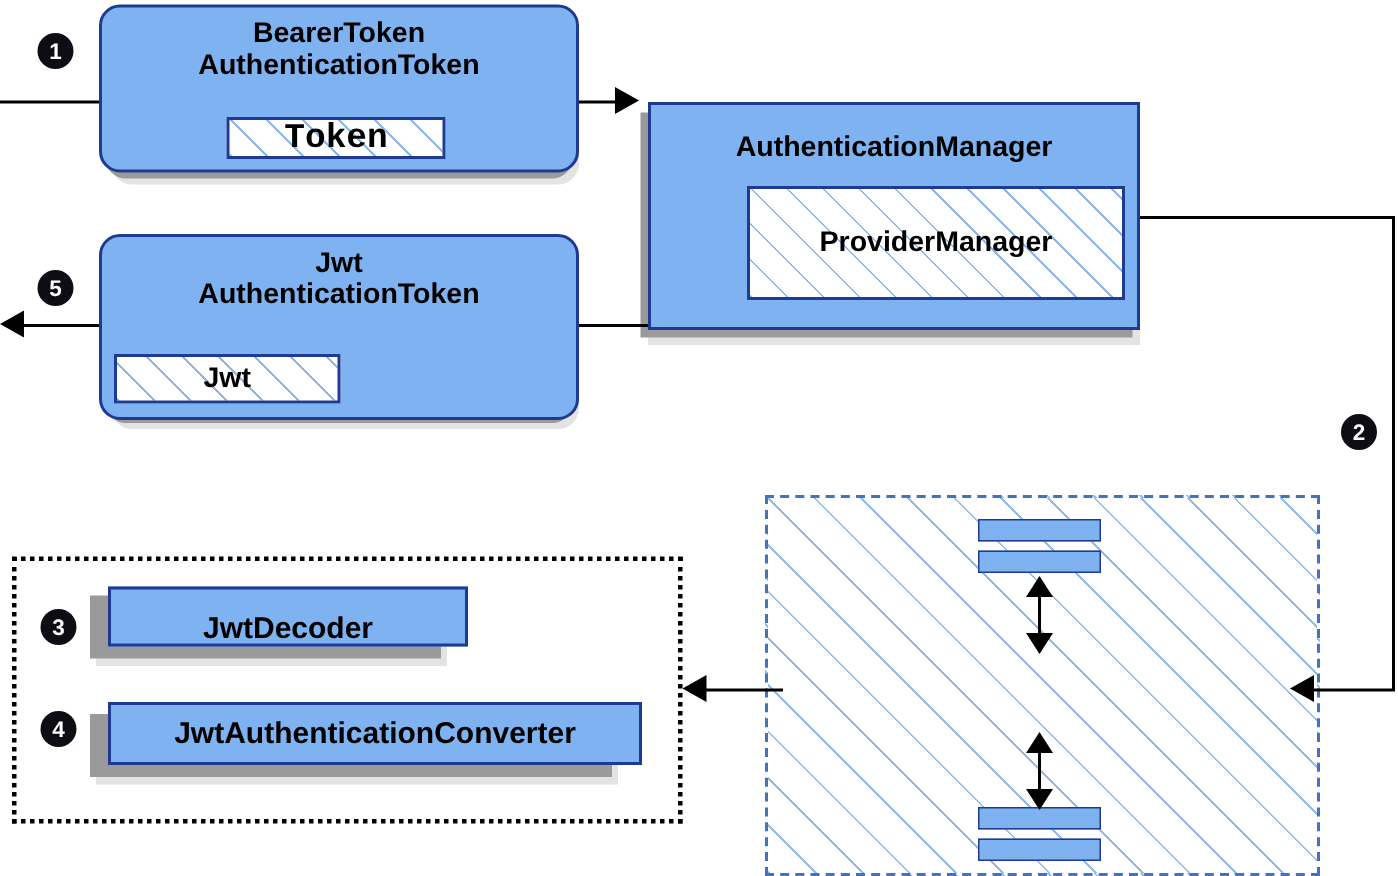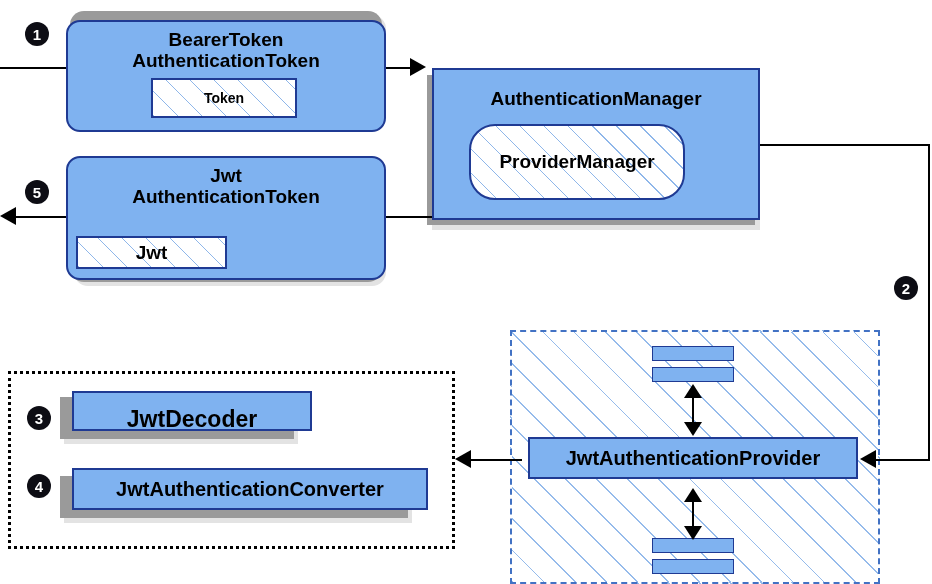--- a/index.html
+++ b/index.html
@@ -145,35 +145,35 @@
   <div class="badge" style="left:25px; top:22px;">1</div>
   <div class="badge" style="left:894px; top:276px;">2</div>
   <div class="badge" style="left:27px; top:406px;">3</div>
   <div class="badge" style="left:27px; top:474px;">4</div>
   <div class="badge" style="left:25px; top:180px;">5</div>
 
   <div class="hline" style="left:0px; top:67px; width:70px;"></div>
 
   <div class="shadow-light rounded" style="left:74px; top:15px; width:312px; height:108px;"></div>
   <div class="shadow-dark rounded" style="left:70px; top:11px; width:312px; height:108px;"></div>
-  <div class="node rounded" style="left:66px; top:20px; width:320px; height:112px; flex-direction:column; justify-content:flex-start; padding-top:7px;">
+  <div class="node rounded" style="left:66px; top:3px; width:320px; height:112px; flex-direction:column; justify-content:flex-start; padding-top:7px;">
     <div style="font-size:19px; line-height:1.12; white-space:pre-line;">BearerToken
 AuthenticationToken</div>
   </div>
-  <div class="hatchbox" style="left:151px; top:78px; width:146px; height:40px; font-size:14px;">Token</div>
+  <div class="hatchbox" style="left:151px; top:78px; width:146px; height:28px; font-size:23px;font-family:Liberation Mono, monospace;">Token</div>
 
   <div class="hline" style="left:386px; top:67px; width:35px;"></div>
   <div class="arrow-r" style="left:410px; top:58px;"></div>
 
   <div class="shadow-light" style="left:432px; top:80px; width:328px; height:150px;"></div>
   <div class="shadow-dark" style="left:427px; top:75px; width:328px; height:150px;"></div>
   <div class="node" style="left:432px; top:68px; width:328px; height:152px; flex-direction:column; justify-content:flex-start; padding-top:18px;">
     <div style="font-size:19px;">AuthenticationManager</div>
   </div>
-  <div class="hatchbox" style="left:469px; top:124px; width:216px; height:76px; font-size:19px;border-radius:26px;">ProviderManager</div>
+  <div class="hatchbox" style="left:498px; top:124px; width:252px; height:76px; font-size:19px;">ProviderManager</div>
 
   <div class="hline" style="left:758px; top:144px; width:172px;"></div>
   <div class="vline" style="left:928px; top:144px; height:316px;"></div>
   <div class="hline" style="left:876px; top:459px; width:54px;"></div>
   <div class="arrow-l" style="left:860px; top:450px;"></div>
 
   <div class="shadow-light rounded" style="left:74px; top:168px; width:312px; height:118px;"></div>
   <div class="shadow-dark rounded" style="left:70px; top:164px; width:312px; height:118px;"></div>
   <div class="node rounded" style="left:66px; top:156px; width:320px; height:124px; flex-direction:column; justify-content:flex-start; padding-top:7px;">
     <div style="font-size:19px; line-height:1.12; white-space:pre-line;">Jwt
@@ -190,40 +190,37 @@
 
   <div class="minibar" style="left:652px; top:346px; width:82px; height:15px;"></div>
   <div class="minibar" style="left:652px; top:367px; width:82px; height:15px;"></div>
 
   <div class="vline" style="left:692px; top:392px; height:36px;"></div>
   <div class="arrow-u" style="left:684px; top:384px;"></div>
   <div class="arrow-d" style="left:684px; top:422px;"></div>
 
   <div class="shadow-light" style="left:520px; top:448px; width:336px; height:42px;"></div>
   <div class="shadow-dark" style="left:516px; top:443px; width:336px; height:42px;"></div>
-  <div class="node" style="left:528px; top:437px; width:330px; height:42px;">
-    <div style="font-size:20px;">JwtAuthenticationProvider</div>
-  </div>
 
   <div class="vline" style="left:692px; top:496px; height:36px;"></div>
   <div class="arrow-u" style="left:684px; top:488px;"></div>
   <div class="arrow-d" style="left:684px; top:526px;"></div>
 
   <div class="minibar" style="left:652px; top:538px; width:82px; height:15px;"></div>
   <div class="minibar" style="left:652px; top:559px; width:82px; height:15px;"></div>
 
   <div class="hline" style="left:470px; top:459px; width:52px;"></div>
   <div class="arrow-l" style="left:455px; top:450px;"></div>
 
   <div class="dot-black" style="left:8px; top:371px; width:447px; height:178px;"></div>
 
   <div class="shadow-light" style="left:64px; top:402px; width:234px; height:42px;"></div>
   <div class="shadow-dark" style="left:60px; top:397px; width:234px; height:42px;"></div>
   <div class="node" style="left:72px; top:391px; width:240px; height:40px;">
-    <div style="font-size:23px;margin-top:16px;">JwtDecoder</div>
+    <div style="font-size:20px;margin-top:16px;">JwtDecoder</div>
   </div>
 
   <div class="shadow-light" style="left:64px; top:481px; width:348px; height:42px;"></div>
   <div class="shadow-dark" style="left:60px; top:476px; width:348px; height:42px;"></div>
   <div class="node" style="left:72px; top:468px; width:356px; height:42px;">
     <div style="font-size:20px;">JwtAuthenticationConverter</div>
   </div>
 
 </div>
 

